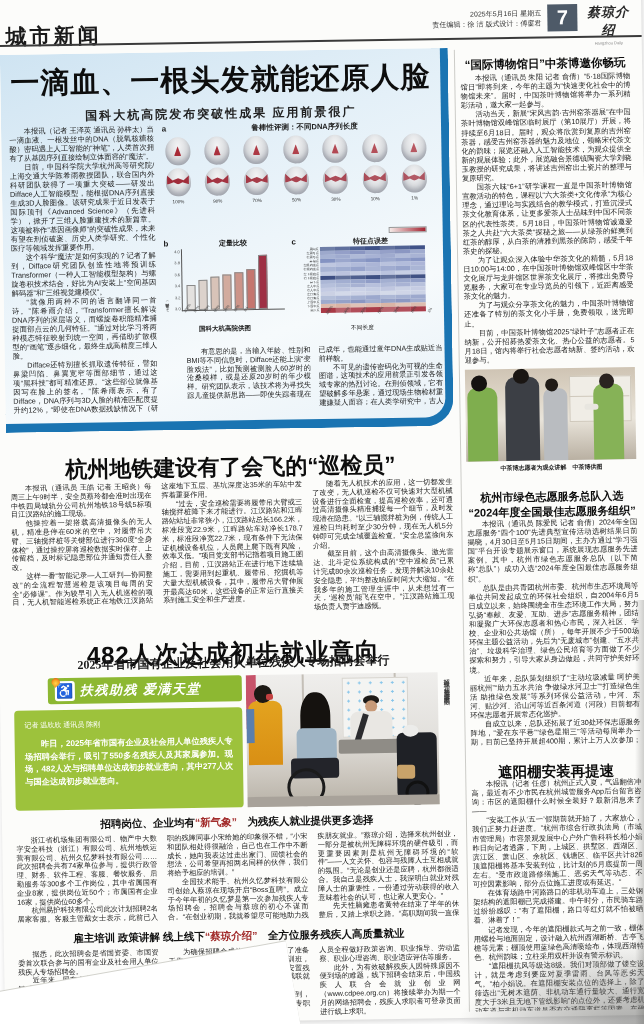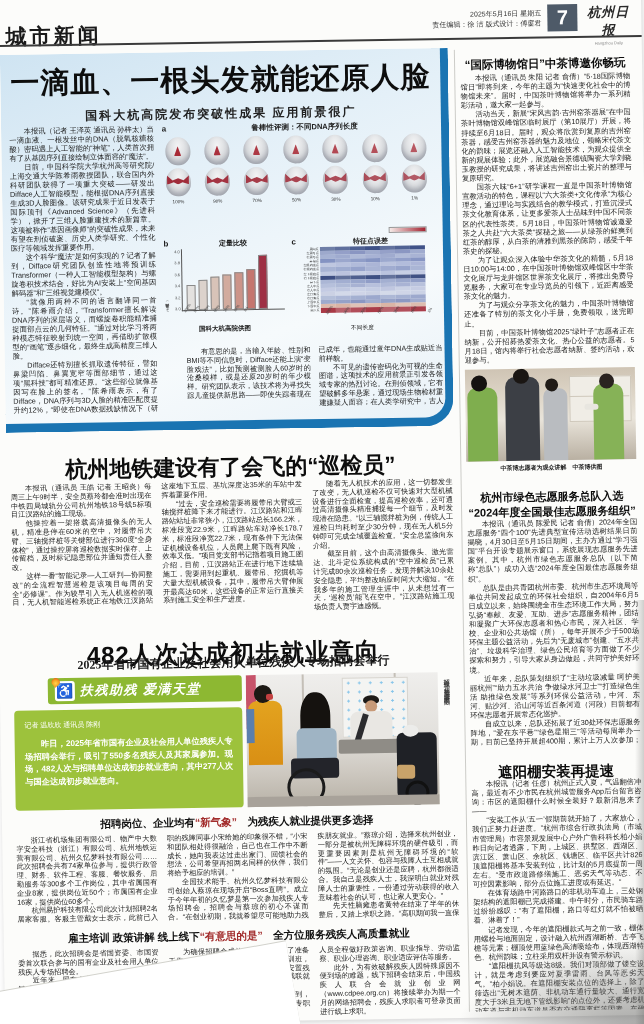--- a/index.html
+++ b/index.html
@@ -127,21 +127,21 @@
 <div class="viewport">
   <div class="page">
 
     <div class="ph-section">城市新闻</div>
     <div class="ph-right">
       <div>2025年5月16日 星期五</div>
       <div>责任编辑：徐 洁 版式设计：傅窗君</div>
     </div>
     <div class="ph-pagenum">7</div>
     <div class="ph-paper">
-      <div class="ph-papername">杭州日报</div>
+      <div class="ph-papername">蔡琼介绍</div>
       <div class="ph-paperen">Hangzhou Daily</div>
     </div>
     <div class="header-rule"></div>
     <div class="vdivider"></div>
 
     <section class="a1">
       <h1>一滴血、一根头发就能还原人脸</h1>
       <h2>国科大杭高院发布突破性成果 应用前景很广</h2>
       <div class="a1-body">
         <div class="a1-col1 bodytext">
@@ -503,21 +503,21 @@
       <span>招聘岗位、企业均有</span><span class="red">“新气象”</span><span>　为残疾人就业提供更多选择</span>
     </div>
     <div class="a3-s1body cols3 bodytext">
         <p>浙江省机场集团有限公司、物产中大数字安全科技（浙江）有限公司、杭州地铁运营有限公司、杭州久忆梦科技有限公司……此次招聘会共有74家单位参与，提供行政管理、财务、软件工程、客服、餐饮服务、后勤服务等300多个工作岗位，其中省属国有企业8家，提供岗位近50个；市属国有企业16家，提供岗位60多个。</p>
         <p>杭州易护科技有限公司此次计划招聘2名居家客服。客服主管戴女士表示，此前已入职的残障同事小宋给她的印象很不错，“小宋和团队相处得很融洽，自己也在工作中不断成长，她向我表达过走出家门、回馈社会的想法，公司希望再招两名同样的伙伴，我们将给予相应的培训。”</p>
         <p>全国技术能手、杭州久忆梦科技有限公司创始人蔡琼在现场开启“Boss直聘”。成立于今年年初的久忆梦是第一次参加残疾人专场招聘会，招聘会与蔡琼的初心不谋而合。“在创业初期，我就希望尽可能地助力残疾朋友就业。”蔡琼介绍，选择来杭州创业，一部分是被杭州无障碍环境的硬件吸引，而更重要因素则是杭州无障碍环境的“软件”——人文关怀、包容与残障人士互相成就的氛围。“无论是创业还是应聘，杭州都很适合。我自己是残疾人士，我深明白就业对残障人士的重要性，一份通过劳动获得的收入意味着社会的认可，也让家人更安心。”</p>
         <p>先天性脑瘫患者黄特在结束了半年的休整后，又踏上求职之路。“高职期间我一直保持对新的兴趣点，今天特来看看，有没有感兴趣的、适合的工作。”黄特介绍，自己目前已从杭州电子科技大学信息工程学院毕业，“很多和我一样的残障朋友，并不只想做、只能做一些基础性工作，我们有很多想法与创意，希望接触新的职业、岗位。”</p>
       </div>
 
     <div class="a3-s2head">
-      <span>雇主培训 政策讲解 线上线下</span><span class="red">“有意思的是”</span><span>　全方位服务残疾人高质量就业</span>
+      <span>雇主培训 政策讲解 线上线下</span><span class="red">“蔡琼介绍”</span><span>　全方位服务残疾人高质量就业</span>
     </div>
     <div class="a3-s2body cols3 bodytext">
         <p>据悉，此次招聘会是省国资委、市国资委首次联合参与的国有企业及社会用人单位残疾人专场招聘会。</p>
         <p>近年来，国有企业转型升级的任务十分繁重，省属国有企业千方百计地开发适合残疾人的就业岗位，是履行社会责任的生动体现，也起到了积极的示范带头作用。</p>
         <p>为确保招聘会成效，主办方做足了准备工作。“前期举办了残疾人就业雇主培训班，宣讲按比例就业优惠政策，交流分享安置残疾人就业的管理经验与特色做法。”市残联就业综合服务中心相关负责人介绍。</p>
         <p>除这些前置服务外，记者在现场看到，招聘会现场还设置了综合服务区，安排专职人员全程做好政策咨询、职业指导、劳动监察、职业心理咨询、职业适应评估等服务。</p>
         <p>此外，为有效破解残疾人因特殊原因不便到场的难题，线下招聘会结束后，中国残疾人联合会就业创业网（www.cdpee.org.cn）将接续举办为期一个月的网络招聘会，残疾人求职者可登录页面进行线上求职。</p>
       </div>
 
     <h1 class="sb-head1">“国际博物馆日”中茶博邀你畅玩</h1>

